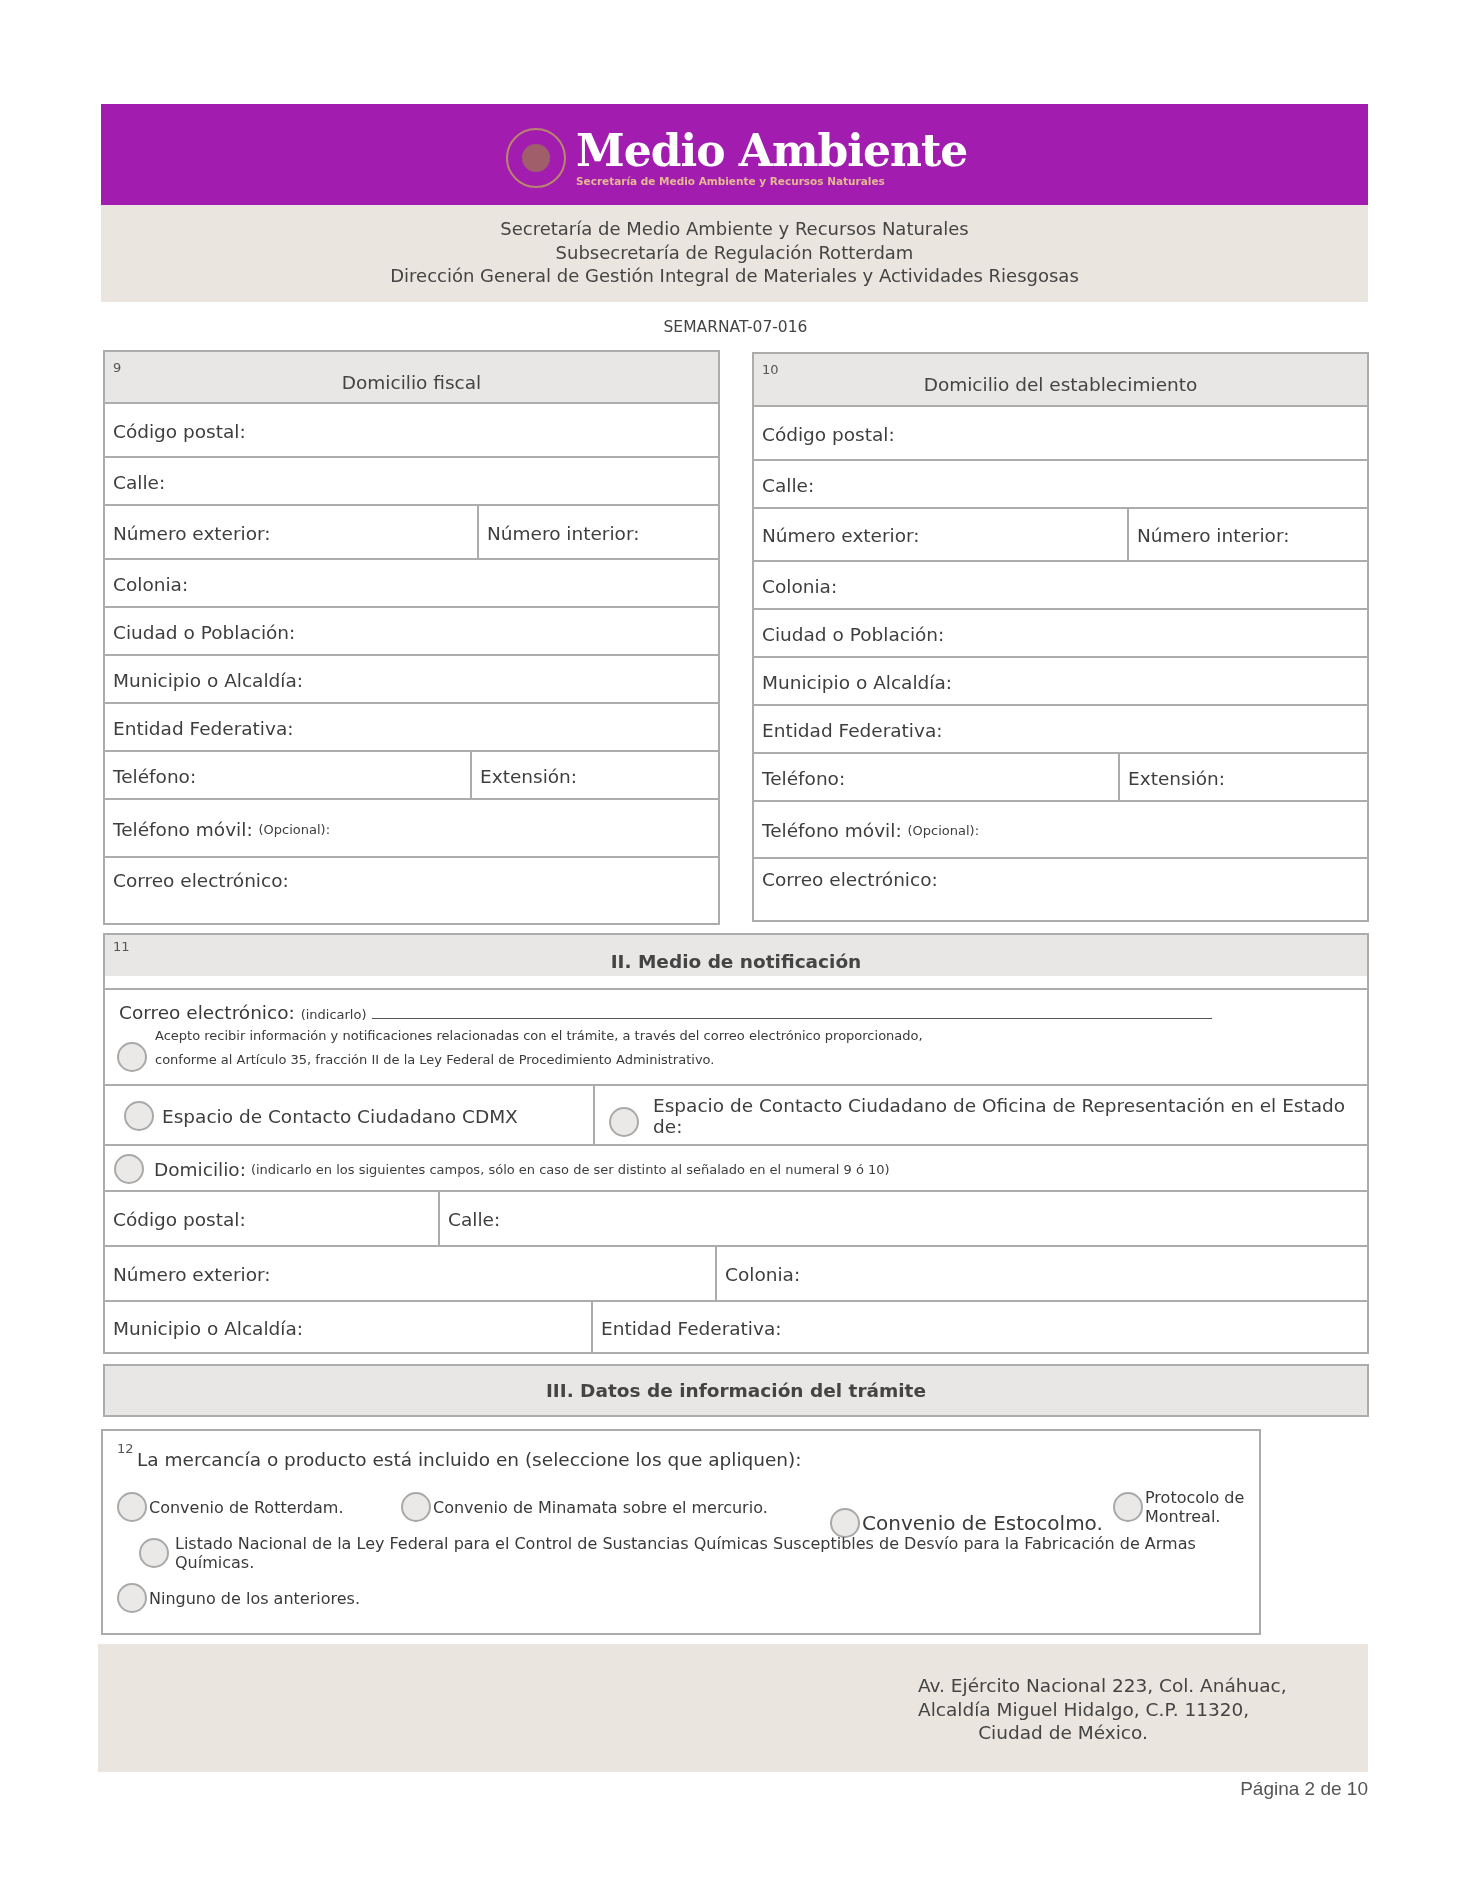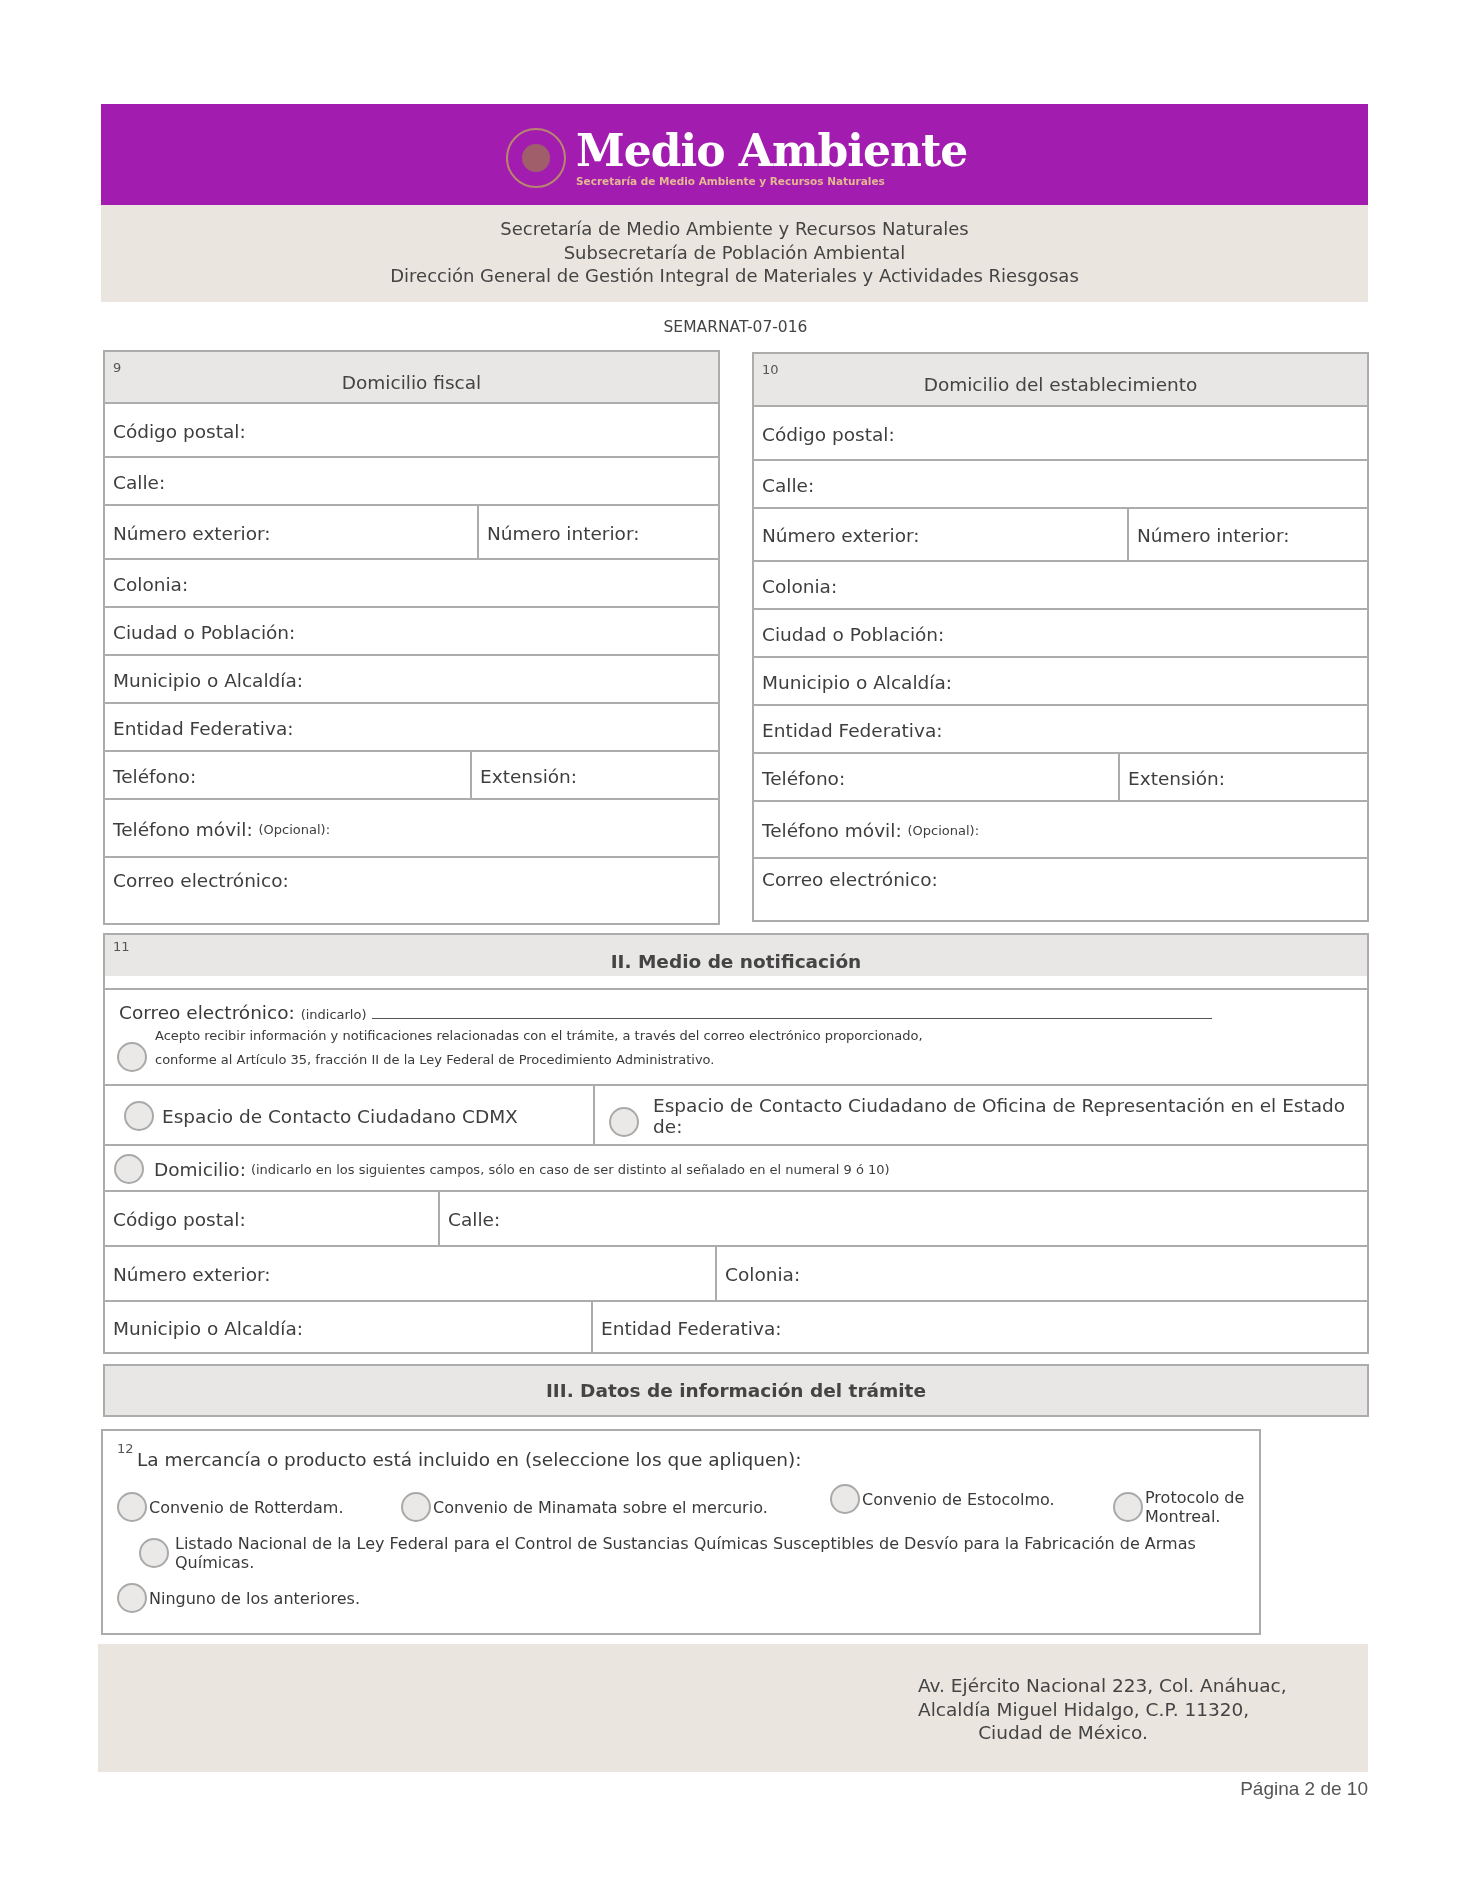--- a/index.html
+++ b/index.html
@@ -36,21 +36,21 @@
   <div class="logo-wrap">
     <div class="seal"></div>
     <div>
       <div class="logo-title">Medio Ambiente</div>
       <div class="logo-sub">Secretaría de Medio Ambiente y Recursos Naturales</div>
     </div>
   </div>
 </div>
 <div class="abs subheader">
   <div>Secretaría de Medio Ambiente y Recursos Naturales</div>
-  <div>Subsecretaría de Población Ambiental</div>
+  <div>Subsecretaría de Regulación Rotterdam</div>
   <div>Dirección General de Gestión Integral de Materiales y Actividades Riesgosas</div>
 </div>
 <div class="abs code">SEMARNAT-07-016</div>
 
 <div class="abs box" style="left:103px; top:350px; width:617px; height:575px;">
   <div class="abs hdr" style="left:0; top:0; width:613px; height:50px;">
     <span class="num" style="left:8px; top:8px;">9</span>
     <span class="hdr-title" style="top:20px;">Domicilio fiscal</span>
   </div>
   <div class="row" style="top:50px; height:54px;">
@@ -183,21 +183,21 @@
   <span class="abs" style="left:34px; top:18px; font-size:18.5px;">La mercancía o producto está incluido en (seleccione los que apliquen):</span>
 
   <div class="abs" style="left:14px; top:60px; height:32px; display:flex; align-items:center; font-size:16px;">
     <span class="radio"></span>
     <span style="margin-left:2px;">Convenio de Rotterdam.</span>
   </div>
   <div class="abs" style="left:298px; top:60px; height:32px; display:flex; align-items:center; font-size:16px;">
     <span class="radio"></span>
     <span style="margin-left:2px;">Convenio de Minamata sobre el mercurio.</span>
   </div>
-  <div class="abs" style="left:727px; top:52px; height:32px; display:flex; align-items:center; font-size:16px;">
+  <div class="abs" style="left:727px; top:76px; height:32px; display:flex; align-items:center; font-size:20px;">
     <span class="radio"></span>
     <span style="margin-left:2px;">Convenio de Estocolmo.</span>
   </div>
   <div class="abs" style="left:1010px; top:60px; height:32px; display:flex; align-items:center; font-size:16px;">
     <span class="radio"></span>
     <span style="margin-left:2px;">Protocolo de Montreal.</span>
   </div>
   <div class="abs" style="left:36px; top:106px; height:32px; display:flex; align-items:center; font-size:16px;">
     <span class="radio"></span>
     <span style="margin-left:6px;">Listado Nacional de la Ley Federal para el Control de Sustancias Químicas Susceptibles de Desvío para la Fabricación de Armas Químicas.</span>

